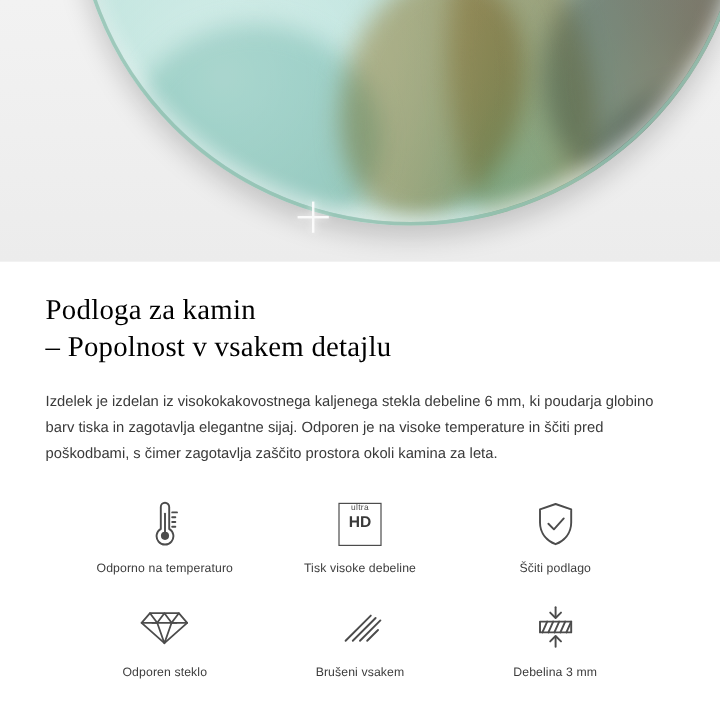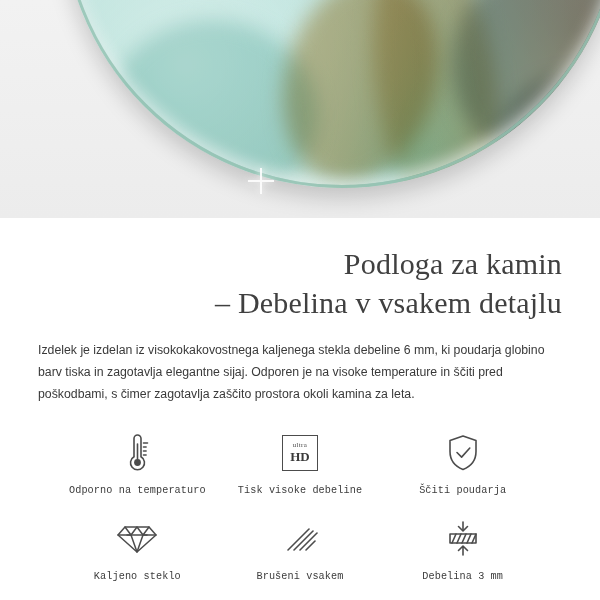--- a/index.html
+++ b/index.html
@@ -94,27 +94,26 @@
   }
   .sparkle:before { left: 12px; top: 0; width: 2px; height: 26px; }
   .sparkle:after { left: 0; top: 12px; width: 26px; height: 2px; }
 
   
   .content {
     padding: 26px 38px 0 38px;
   }
   .headline {
     font-family: "Liberation Serif", serif;
-    font-size: 30px;
+    font-size: 24px;
     line-height: 1.30;
     font-weight: 400;
-    color: #404040;
+    color: #000000;
     margin: 0 0 18px 0;
     letter-spacing: .2px;
-    text-align: right;
   }
   .headline .line2 { display: block; }
 
   .body-copy {
     font-size: 12.3px;
     line-height: 1.78;
     color: #3a3a3a;
     margin: 0;
     max-width: 520px;
   }
@@ -139,32 +138,30 @@
     align-items: center;
     justify-content: center;
     color: #4c4c4c;
   }
   .feature-label {
     margin-top: 9px;
     font-size: 10.2px;
     color: #3c3c3c;
     text-align: left;
     letter-spacing: .1px;
-    font-family: Liberation Mono, monospace;
   }
   .ultrahd-box {
     width: 34px;
     height: 34px;
     border: 1.6px solid #4c4c4c;
     display: flex;
     flex-direction: column;
     align-items: center;
-    justify-content: center;
+    justify-content: flex-start;
     line-height: 1;
-    font-family: Liberation Serif, serif;
   }
   .ultrahd-box .u { font-size: 7px; letter-spacing: .3px; color: #4c4c4c; }
   .ultrahd-box .hd { font-size: 13px; font-weight: bold; color: #3a3a3a; margin-top: 1px; }
 </style>
 </head>
 <body>
 
 <div class="page">
 
   <div class="hero">
@@ -179,21 +176,21 @@
         <div class="ink ink-e"></div>
       </div>
       <div class="disc-edge"></div>
     </div>
     <div class="sparkle"></div>
   </div>
 
   <div class="content">
     <h1 class="headline">
       <span>Podloga za kamin</span>
-      <span class="line2">– Debelina v vsakem detajlu</span>
+      <span class="line2">– Popolnost v vsakem detajlu</span>
     </h1>
     <p class="body-copy">Izdelek je izdelan iz visokokakovostnega kaljenega stekla debeline 6 mm, ki poudarja globino barv tiska in zagotavlja elegantne sijaj. Odporen je na visoke temperature in ščiti pred poškodbami, s čimer zagotavlja zaščito prostora okoli kamina za leta.</p>
 
     <div class="features">
 
       <div class="feature">
         <div class="feature-icon">
           <svg width="40" height="42" viewBox="0 0 40 42" fill="none" stroke="#4c4c4c" stroke-width="1.6" stroke-linecap="round">
             <path d="M17 6.5a3.5 3.5 0 0 1 7 0v18.2a7 7 0 1 1-7 0z"></path>
             <circle cx="20.5" cy="30.5" r="3.4" fill="#4c4c4c" stroke="none"></circle>
@@ -214,35 +211,35 @@
         <div class="feature-label">Tisk visoke debeline</div>
       </div>
 
       <div class="feature">
         <div class="feature-icon">
           <svg width="40" height="44" viewBox="0 0 40 44" fill="none" stroke="#4c4c4c" stroke-width="1.6" stroke-linejoin="round" stroke-linecap="round">
             <path d="M20 5l13 4.5v11c0 9.2-6 15.2-13 18-7-2.8-13-8.8-13-18v-11z"></path>
             <path d="M14 21.5l4.6 4.6L26.8 17"></path>
           </svg>
         </div>
-        <div class="feature-label">Ščiti poudarja</div>
+        <div class="feature-label">Ščiti podlago</div>
       </div>
 
       <div class="feature">
         <div class="feature-icon">
           <svg width="44" height="38" viewBox="0 0 44 38" fill="none" stroke="#4c4c4c" stroke-width="1.5" stroke-linejoin="round" stroke-linecap="round">
             <path d="M10 7h24l7 8-19 17L3 15z"></path>
             <path d="M3 15h38"></path>
             <path d="M10 7l6 8-4 0"></path>
             <path d="M34 7l-6 8 4 0"></path>
             <path d="M16 15l6 17 6-17"></path>
             <path d="M16 15l6-8 6 8"></path>
           </svg>
         </div>
-        <div class="feature-label">Kaljeno steklo</div>
+        <div class="feature-label">Odporen steklo</div>
       </div>
 
       <div class="feature">
         <div class="feature-icon">
           <svg width="42" height="38" viewBox="0 0 42 38" fill="none" stroke="#4c4c4c" stroke-width="1.6" stroke-linecap="round">
             <path d="M9 30L30 9"></path>
             <path d="M15 30L34 11"></path>
             <path d="M21 30L38 13"></path>
             <path d="M27 30l9-9"></path>
           </svg>

